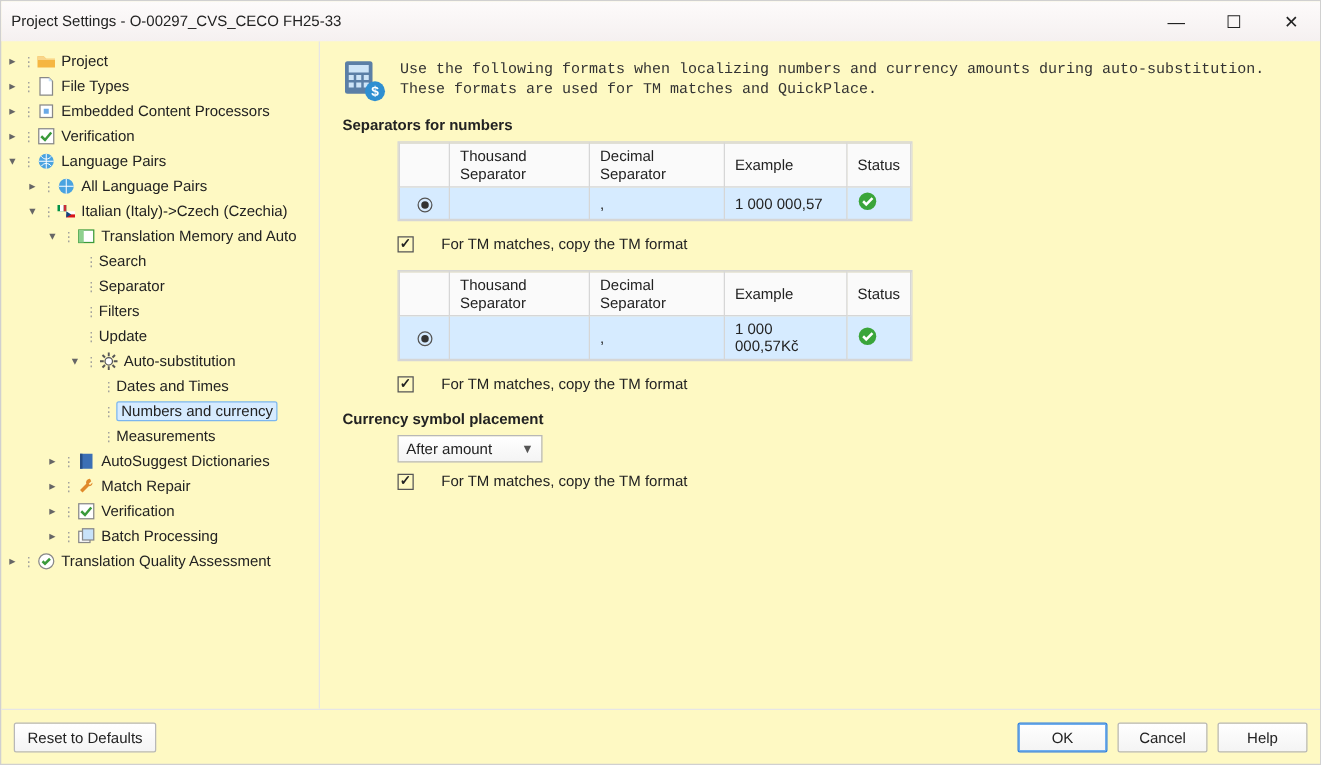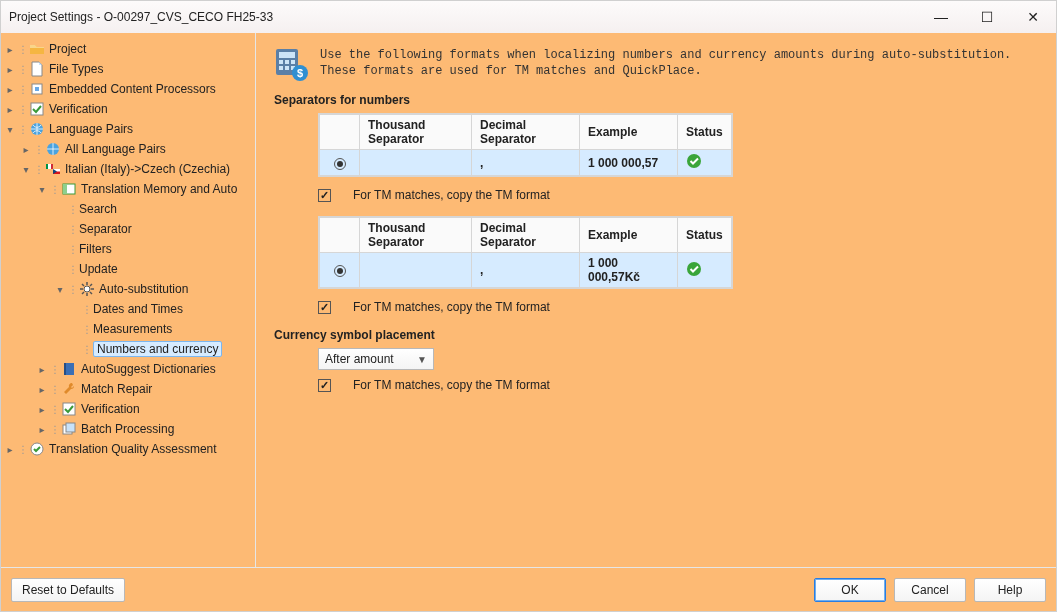--- a/index.html
+++ b/index.html
@@ -1,17 +1,17 @@
 <!DOCTYPE html>
 <html><head>
 <meta charset="utf-8">
 <style>
   * { box-sizing: border-box; }
   html, body { margin:0; padding:0; font-family: "Segoe UI", Arial, sans-serif; font-size:12px; color:#222; background:#fff; }
-  .window { width:1057px; height:612px; display:flex; flex-direction:column; border:1px solid #d0d0d0; background:#fdba74; position:relative;}
+  .window { width:1057px; height:612px; display:flex; flex-direction:column; border:1px solid #d0d0d0; background:#fef9c3; position:relative;}
   .titlebar { height:32px; display:flex; align-items:center; justify-content:space-between; padding:0 0 0 8px; background:linear-gradient(#fdfbfb,#f5f0f0);}
   .titlebar .title { font-size:12px; }
   .winbtns { display:flex; height:100%; }
   .winbtn { width:46px; display:flex; align-items:center; justify-content:center; font-size:14px; }
   .body { flex:1; display:flex; overflow:hidden;}
   .sidebar { width:255px; border-right:1px solid #e6e6e6; overflow:auto; padding:6px 0;}
   .tree { list-style:none; margin:0; padding:0;}
   .tree li { white-space:nowrap; }
   .row { display:flex; align-items:center; height:20px; padding-right:6px; cursor:default;}
   .caret { width:14px; text-align:center; color:#666; font-size:10px; }
@@ -28,21 +28,21 @@
   .dots{ display:inline-block; width:12px; text-align:center;}
   .dots::before{ content:"⋮"; color:#999; font-size:10px;}
   .content { flex:1; padding:14px 18px; overflow:auto;}
   .intro { display:flex; gap:10px; align-items:flex-start; margin-bottom:10px;}
   .intro .bigicon { width:36px; height:36px; flex-shrink:0;}
   .intro .bigicon svg{width:36px;height:36px;}
   .intro .txt { color:#333; line-height:1.35;font-family:Liberation Mono, monospace;}
   .section-h { font-weight:600; margin:8px 0 6px 0;}
   .tbl-wrap { margin-left:44px; border:1px solid #d6d6d6; display:inline-block;}
   table { border-collapse:collapse;}
-  th, td { border:1px solid #d6d6d6; font-size:12px; font-weight:bold; text-align:left; padding:3px 8px; height:22px;}
+  th, td { border:1px solid #d6d6d6; font-size:12px; font-weight:normal; text-align:left; padding:3px 8px; height:22px;}
   th{ background:#fafafa;}
   tr.sel td{ background:#d6ebff;}
   td.radcell{ width:36px; text-align:center;}
   .radio{ width:12px;height:12px;border:1.5px solid #555;border-radius:50%;display:inline-flex;align-items:center;justify-content:center;}
   .radio.sel::after{content:"";width:6px;height:6px;background:#333;border-radius:50%;}
   col.cthou{width:112px;} col.cdec{width:108px;} col.cex{width:98px;} col.cst{width:42px;}
   .chk-row{ margin:8px 0 14px 44px; display:flex; align-items:center; gap:22px;}
   .chkbox{ width:13px;height:13px;border:1px solid #555;display:inline-flex;align-items:center;justify-content:center;font-size:11px;line-height:1;}
   .chkbox.checked::after{content:"✓"; color:#222;font-weight:bold;}
   .status-ok{ width:16px;height:16px; display:inline-block;}
@@ -230,31 +230,31 @@
             </div>
           </li>
         <li>
             <div class="row ind4">
               <span class="caret none">▸</span>
               <span class="dots"></span>
               <span class="lbl">Dates and Times</span>
             </div>
           </li>
         <li>
+            <div class="row ind4 selected">
+              <span class="caret none">▸</span>
+              <span class="dots"></span>
+              <span class="lbl">Numbers and currency</span>
+            </div>
+          </li>
+        <li>
             <div class="row ind4">
               <span class="caret none">▸</span>
               <span class="dots"></span>
               <span class="lbl">Measurements</span>
-            </div>
-          </li>
-        <li>
-            <div class="row ind4 selected">
-              <span class="caret none">▸</span>
-              <span class="dots"></span>
-              <span class="lbl">Numbers and currency</span>
             </div>
           </li>
         <li>
             <div class="row ind2">
               <span class="caret">▸</span>
               <span class="dots"></span>
               <span class="icon">
                 <svg viewBox="0 0 16 16">
                   <rect x="3" y="2" width="10" height="12" fill="#3b6fb5"></rect>
                   <rect x="3" y="2" width="2" height="12" fill="#274e85"></rect>

